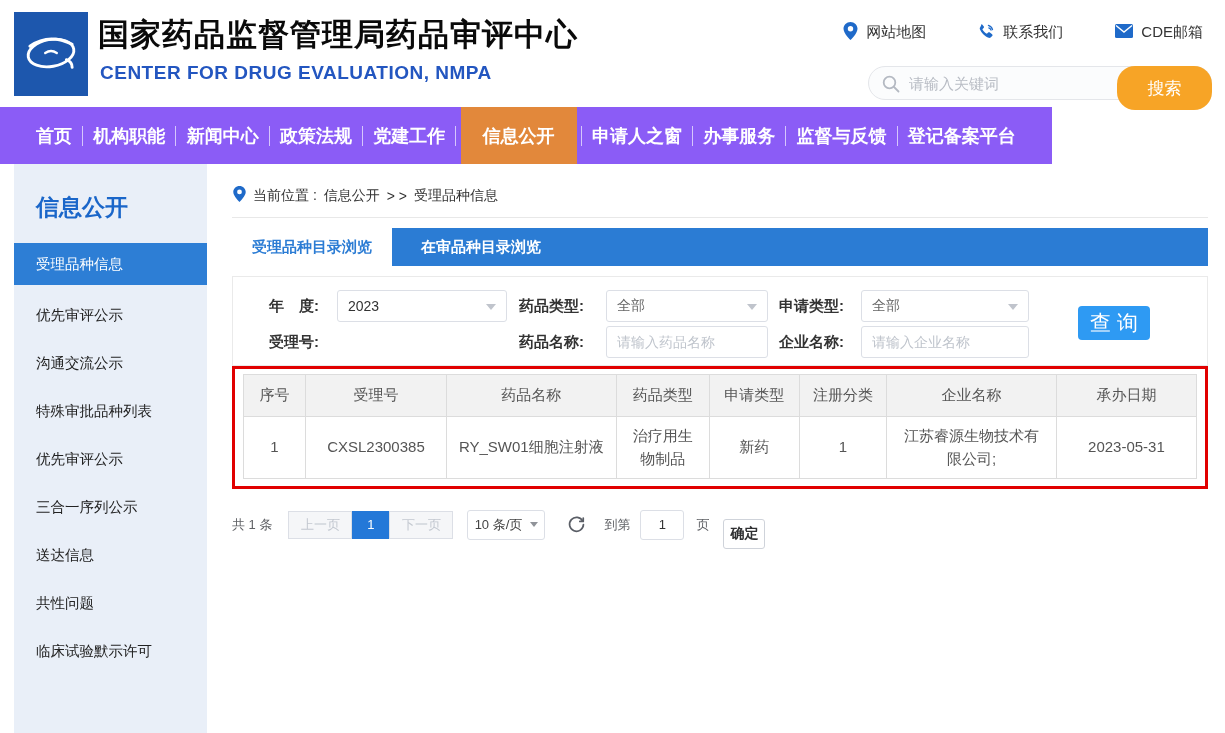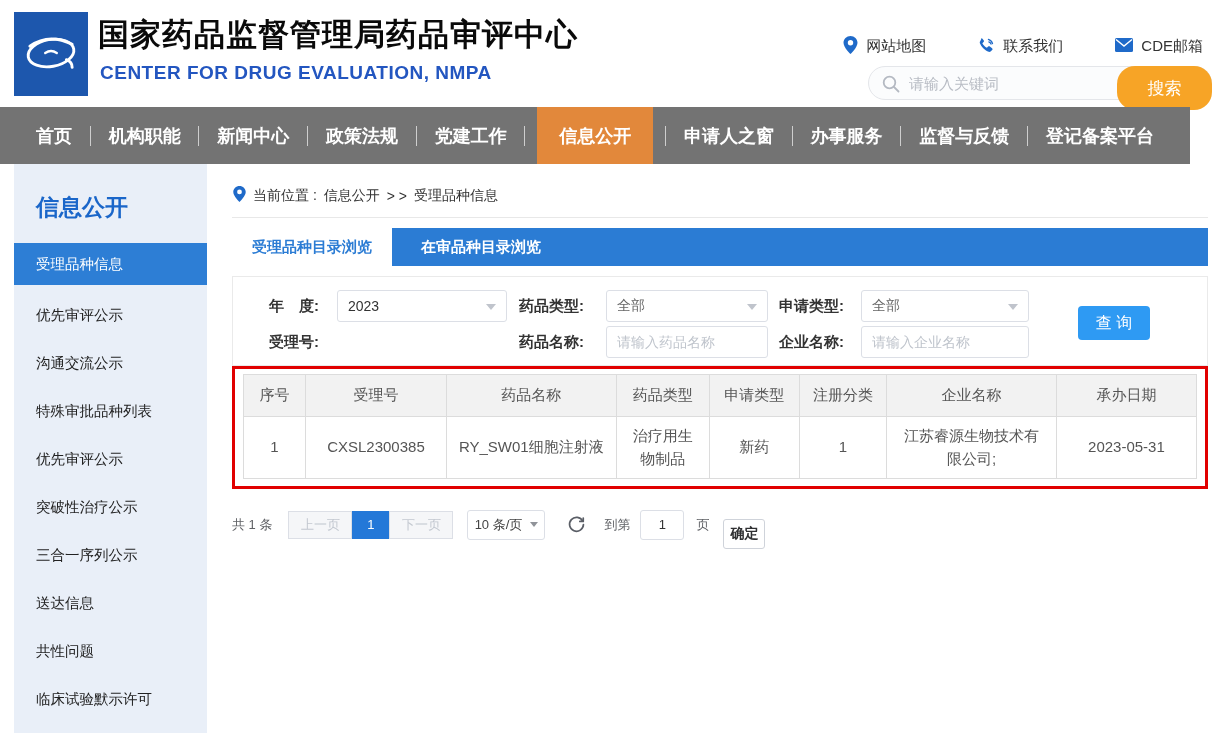--- a/index.html
+++ b/index.html
@@ -4,30 +4,30 @@
 <style>
   * { margin:0; padding:0; box-sizing:border-box; }
   html,body { width:1225px; height:733px; background:#fff; overflow:hidden;
     font-family:"Liberation Sans","DejaVu Sans",sans-serif; }
 
   
   #header { position:absolute; top:0; left:0; width:1225px; height:107px; background:#fff; }
   #logo { position:absolute; left:14px; top:12px; width:74px; height:84px; background:#1d57ad; display:flex; align-items:center; justify-content:center; cursor:pointer; }
   #title-cn { position:absolute; left:98px; top:14px; font-size:31px; font-weight:bold; color:#0a0a0a; letter-spacing:1px; white-space:nowrap; }
   #title-en { position:absolute; left:100px; top:62px; font-size:19px; font-weight:bold; color:#2356c0; letter-spacing:.5px; white-space:nowrap; }
-  #header-links { position:absolute; top:36px; right:22px; display:flex; gap:52px; align-items:center; }
+  #header-links { position:absolute; top:22px; right:22px; display:flex; gap:52px; align-items:center; }
   .hlink { display:flex; align-items:center; gap:8px; font-size:15px; color:#333; cursor:pointer; }
   #search-bar { position:absolute; top:66px; left:868px; width:344px; height:34px; border:1px solid #e4e6ea; background:#fbfcfd; border-radius:17px; display:flex; align-items:center; }
   #search-input { flex:1; border:none; outline:none; background:transparent; font-size:15px; color:#333; padding-left:40px; font-family:inherit; }
   #search-input::placeholder { color:#b8bcc4; }
   #search-btn { position:absolute; right:-1px; top:-1px; height:44px; width:95px; background:#f7a426; border:none; border-radius:18px; color:#fff; font-size:17px; cursor:pointer; font-family:Liberation Mono, monospace; }
   .mag-icon { position:absolute; left:13px; top:8px; }
 
   
-  #nav { position:absolute; top:107px; left:0; width:1190px; height:57px; background:#737373; display:flex; align-items:center; justify-content:space-between; padding:0 30px; }
+  #nav { position:absolute; top:107px; left:0; width:1052px; height:57px; background:#8b5cf6; display:flex; align-items:center; justify-content:space-between; padding:0 30px; }
   .nav-item { color:#fff; font-size:18px; font-weight:bold; height:57px; display:flex; align-items:center; padding:0 6px; cursor:pointer; white-space:nowrap; }
   .nav-item.active { background:#e2883b; padding:0 22px; }
   .nav-sep { width:1px; height:20px; background:rgba(255,255,255,.65); }
 
   
   #sidebar { position:absolute; top:164px; left:14px; width:193px; height:569px; background:#e9eff8; }
   #sidebar-title { padding:28px 0 0 22px; font-size:23px; font-weight:bold; color:#1a66c9; }
   #sidebar-list { list-style:none; margin-top:20px; }
   .side-item { height:48px; display:flex; align-items:center; padding-left:22px; font-size:14.5px; color:#222; cursor:pointer; }
   .side-item.active { background:#2d7ed5; color:#fff; height:42px; margin-bottom:6px; }
@@ -42,21 +42,21 @@
 
   
   #filter-panel { margin-top:10px; height:90px; border:1px solid #eaeaea; position:relative; background:#fff; }
   .f-label { position:absolute; height:32px; line-height:32px; font-size:15px; font-weight:600; color:#333; white-space:nowrap; }
   .f-control { position:absolute; height:32px; border:1px solid #dcdfe6; border-radius:3px; background:#fff; display:flex; align-items:center; padding:0 10px; font-size:14px; cursor:pointer; }
   .f-control.select .val { color:#666; }
   .f-control.select .val.dark { color:#333; }
   .caret { position:absolute; right:10px; top:13px; width:0; height:0; border-left:5px solid transparent; border-right:5px solid transparent; border-top:6px solid #c0c4cc; }
   .f-input { border:none; outline:none; width:100%; font-size:14px; color:#333; font-family:inherit; background:transparent; }
   .f-input::placeholder { color:#bfc4cc; }
-  #query-btn { position:absolute; left:845px; top:29px; width:72px; height:34px; background:#2e9af3; color:#fff; border:none; border-radius:4px; font-size:16px; cursor:pointer; font-family:inherit; }
+  #query-btn { position:absolute; left:845px; top:29px; width:72px; height:34px; background:#2e9af3; color:#fff; border:none; border-radius:4px; font-size:21px; cursor:pointer; font-family:inherit; }
 
   
   #annotation-box { border:3px solid #e10000; padding:5px 8px 7px 8px; }
   table { width:100%; border-collapse:collapse; }
   th { height:42px; background:#f2f2f2; border:1px solid #dcdcdc; font-size:15px; font-weight:normal; color:#555; }
   td { height:62px; border:1px solid #dcdcdc; font-size:15px; color:#555; text-align:center; padding:2px 10px; line-height:1.5; }
   .c0{width:6.5%}.c1{width:14.8%}.c2{width:17.8%}.c3{width:9.8%}.c4{width:9.4%}.c5{width:9.2%}.c6{width:17.8%}.c7{width:14.7%}
 
   
   #pager { margin-top:11px; display:flex; align-items:center; font-size:13px; color:#606266; }
@@ -152,21 +152,20 @@
 </div>
 
 <div id="sidebar">
   <div id="sidebar-title">信息公开</div>
   <ul id="sidebar-list">
     <li class="side-item active">受理品种信息</li>
     <li class="side-item">优先审评公示</li>
     <li class="side-item">沟通交流公示</li>
     <li class="side-item">特殊审批品种列表</li>
     <li class="side-item">优先审评公示</li>
-    <li class="side-item">突破性治疗公示</li>
     <li class="side-item">三合一序列公示</li>
     <li class="side-item">送达信息</li>
     <li class="side-item">共性问题</li>
     <li class="side-item">临床试验默示许可</li>
   </ul>
 </div>
 
 <div id="content">
 
   <div id="breadcrumb">

